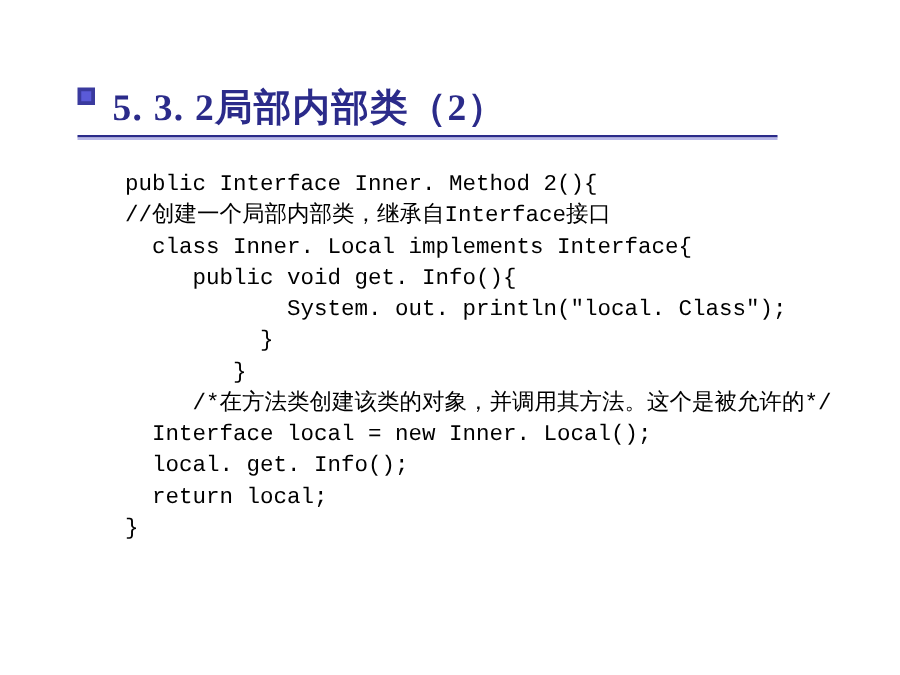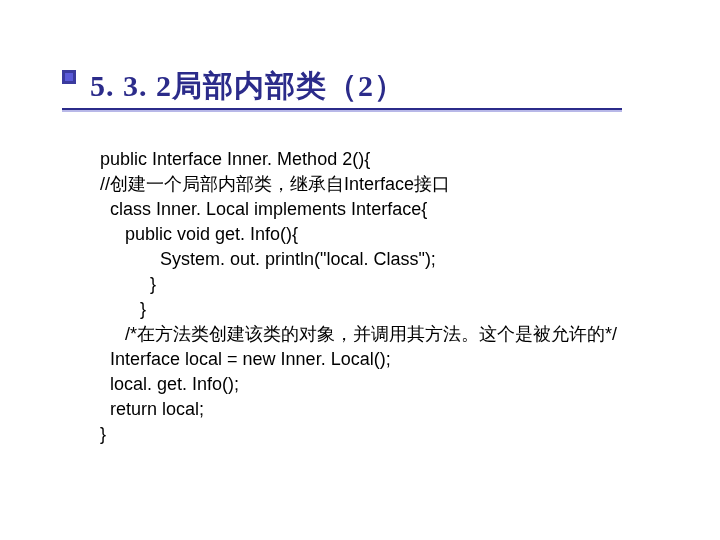--- a/index.html
+++ b/index.html
@@ -4,21 +4,21 @@
 <style>
   html,body{margin:0;padding:0;width:720px;height:540px;background:#fff;font-family:"Times New Roman","SimSun",serif;color:#000;}
   .slide{position:relative;width:720px;height:540px;}
   .title-row{position:absolute;left:62px;top:66px;display:flex;}
   .bullet{width:14px;height:14px;background:#3a3a9e;margin-right:14px;flex:0 0 auto;position:relative;top:4px;}
   .bullet::after{content:"";position:absolute;left:3px;top:3px;width:8px;height:8px;background:#5a5ad8;}
   .title{font-size:30px;font-weight:bold;color:#2b2b8a;white-space:nowrap;letter-spacing:1px;}
   .title-underline{position:absolute;left:62px;top:108px;width:560px;height:4px;}
   .title-underline .dark{position:absolute;left:0;top:0;width:100%;height:2px;background:#2b2b8a;}
   .title-underline .light{position:absolute;left:0;top:2px;width:100%;height:2px;background:#b8b8e8;}
-  .code{position:absolute;left:100px;top:147px;font-size:18px;line-height:25px;white-space:pre;font-family:Liberation Sans, sans-serif;}
+  .code{position:absolute;left:100px;top:136px;font-size:18px;line-height:25px;white-space:pre;font-family:Liberation Mono, monospace;}
 </style>
 </head>
 <body>
 
 <div class="slide">
   <div class="title-row">
     <div class="bullet"></div>
     <div class="title">5. 3. 2局部内部类（2）</div>
   </div>
   <div class="title-underline">

